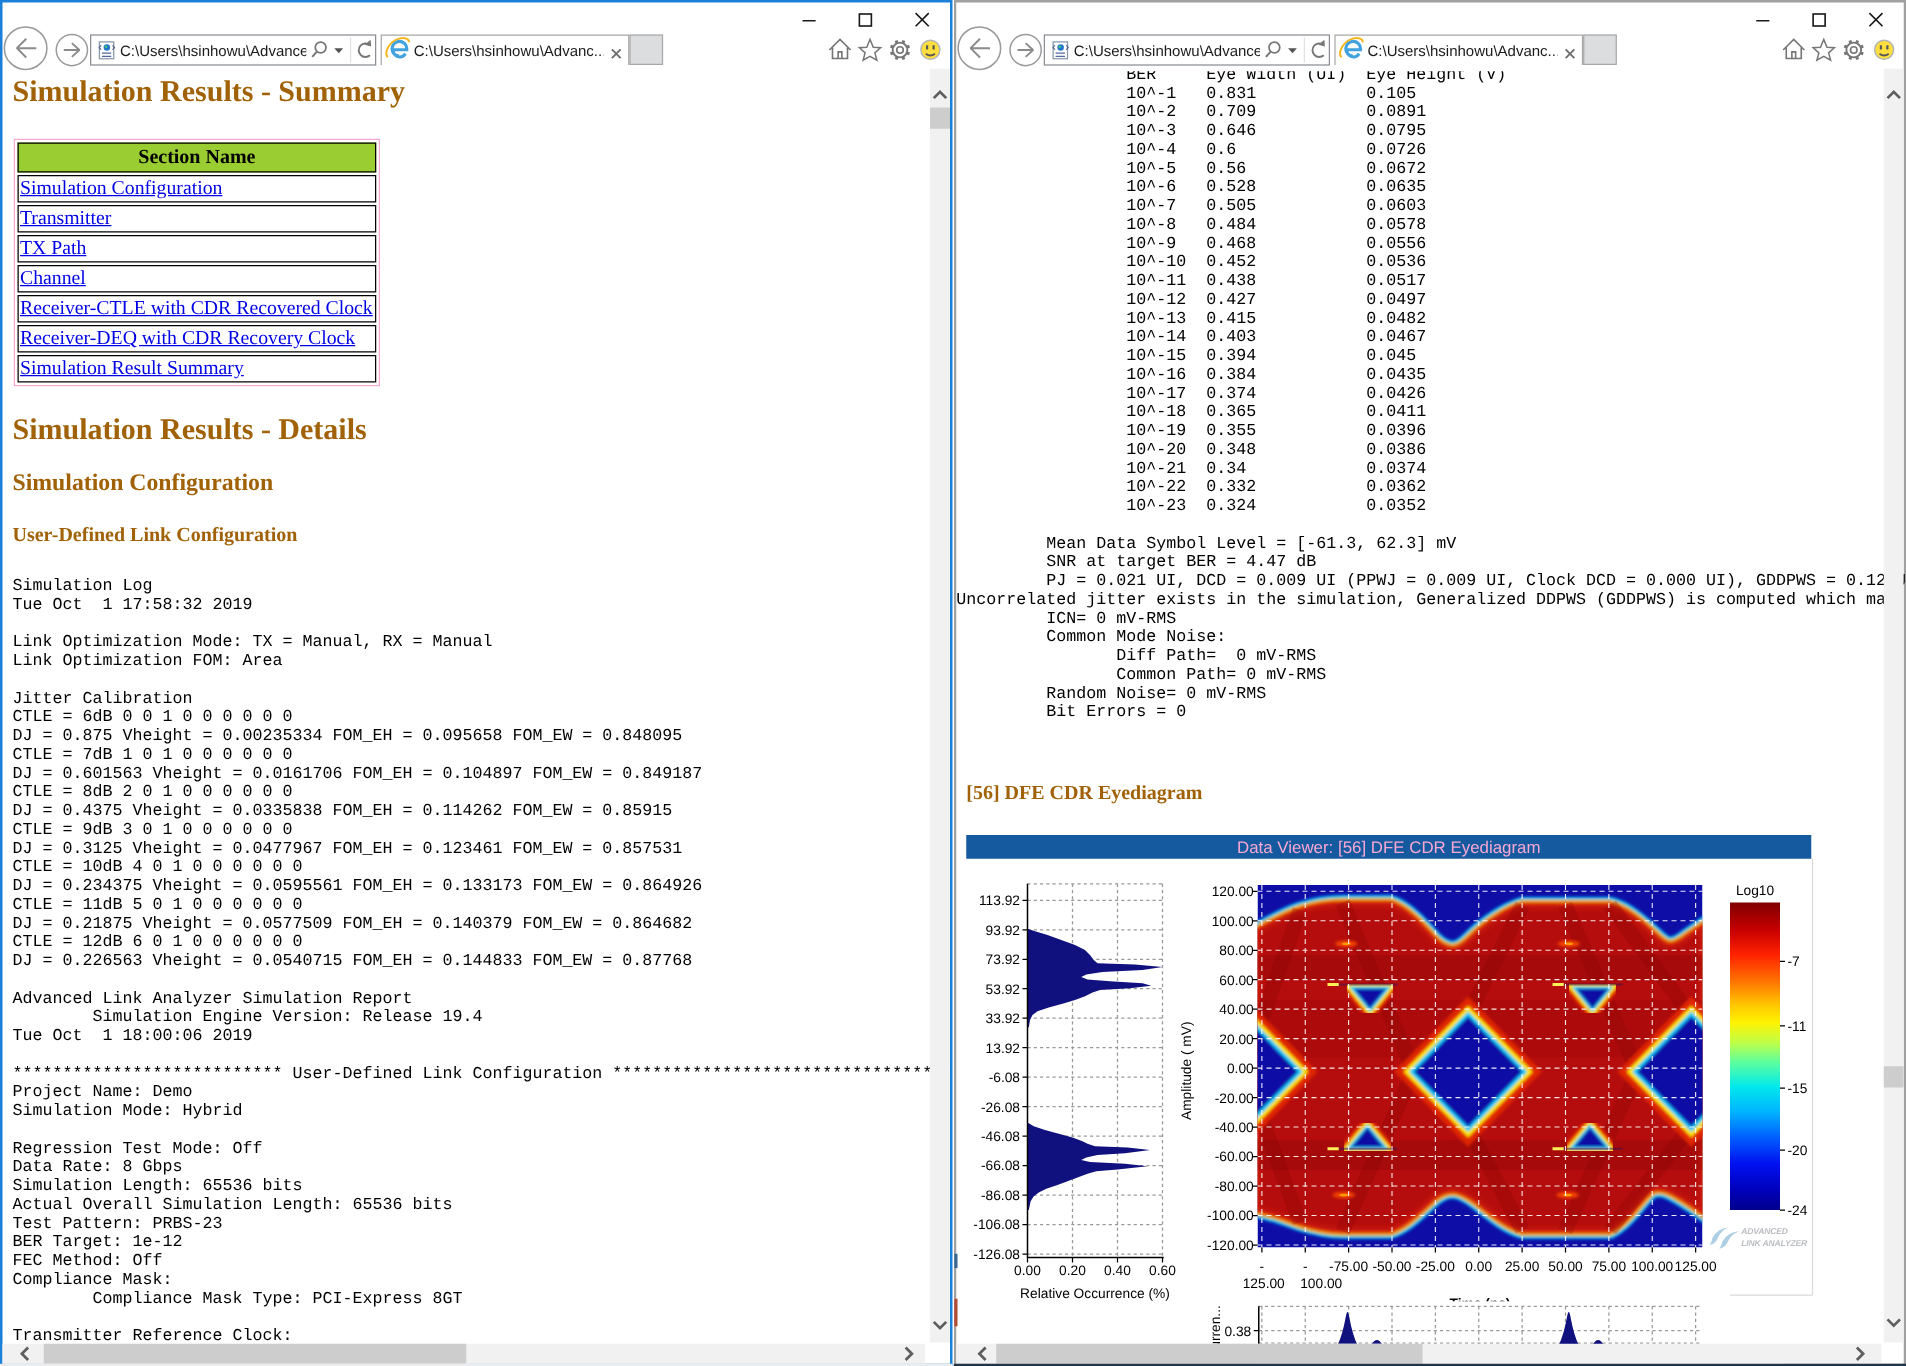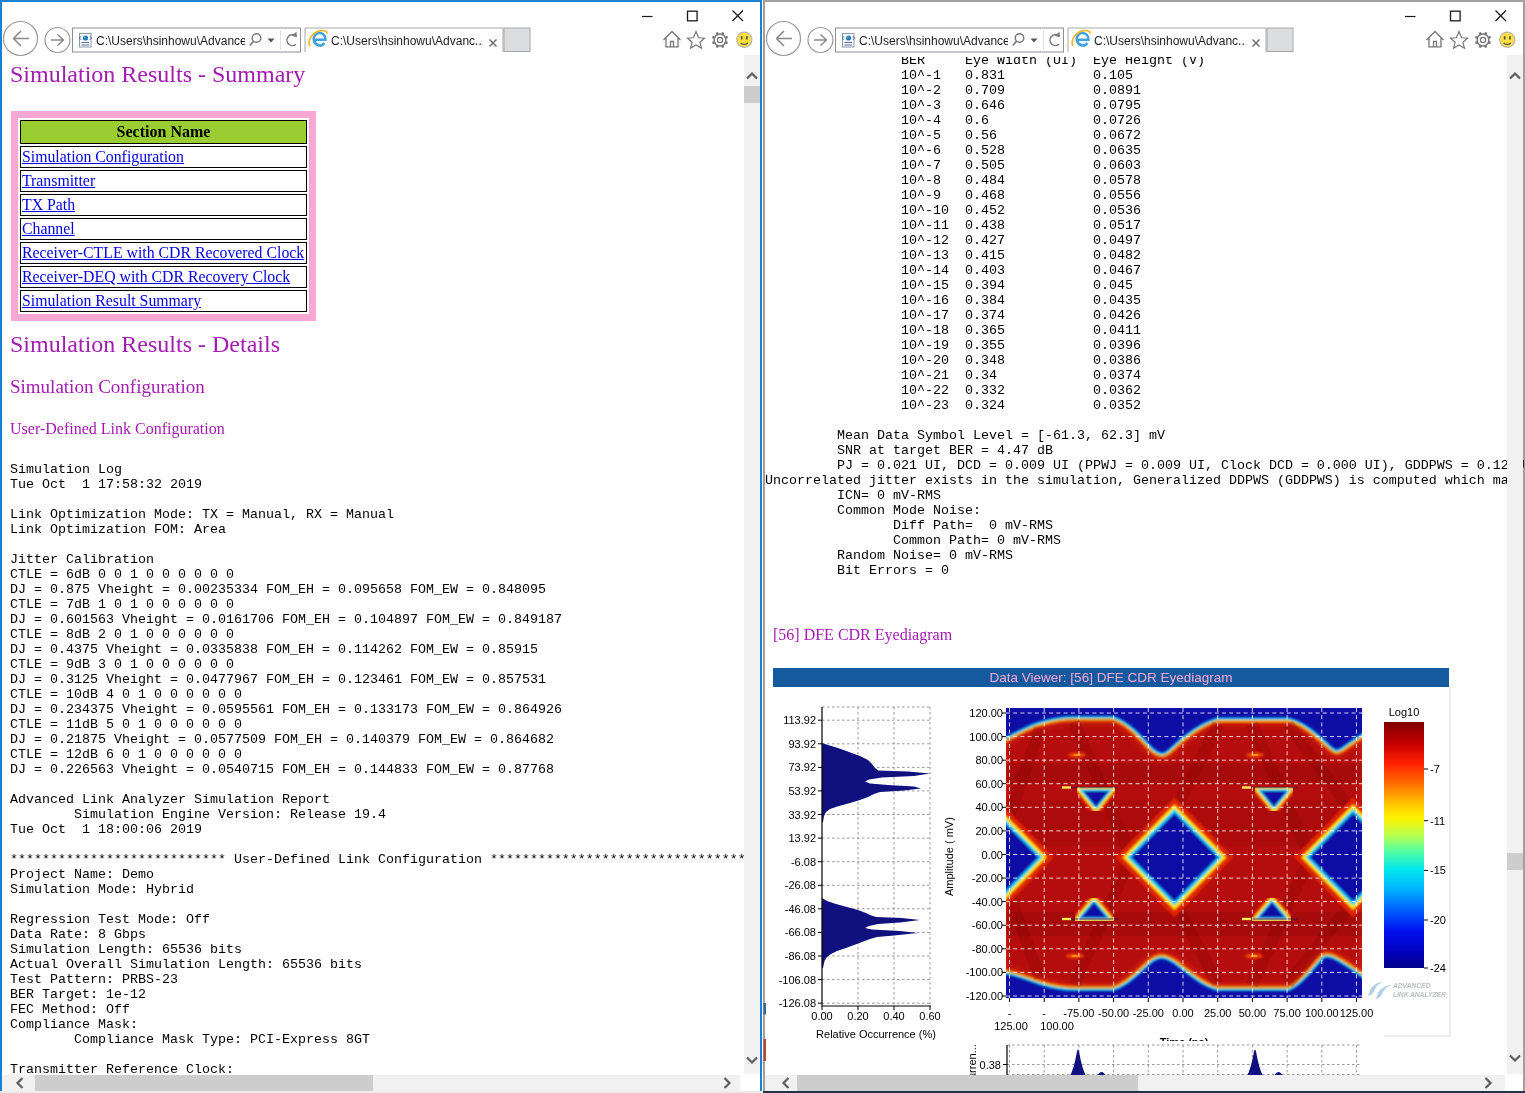--- a/index.html
+++ b/index.html
@@ -3,23 +3,23 @@
 <meta charset="utf-8">
 <style>
   html,body{margin:0;padding:0;}
   body{width:1525px;height:1093px;position:relative;overflow:hidden;background:#fff;
        font-family:"Liberation Sans",sans-serif;}
   .win{position:absolute;top:0;width:762px;height:1093px;background:#fff;}
   #w1{left:0;box-shadow:inset 0 0 0 2px #1a80d8;}
   #w2{left:763px;box-shadow:inset 0 0 0 2px #a0a0a0;}
   .chromesvg{position:absolute;left:0;top:0;}
   .uitxt{position:absolute;font-size:12px;color:#1b1b1b;white-space:nowrap;overflow:hidden;}
-  h1.pg{position:absolute;font-family:"Liberation Serif",serif;font-weight:normal;font-size:24px;margin:0;color:#a21caf;white-space:nowrap;text-align:center;}
+  h1.pg{position:absolute;font-family:"Liberation Serif",serif;font-weight:bold;font-size:24px;margin:0;color:#a16207;white-space:nowrap;text-align:center;}
   .pre{position:absolute;font-family:"Liberation Mono",monospace;font-size:13.33px;line-height:15px;white-space:pre;margin:0;color:#000;}
-  table.toc{position:absolute;left:11px;top:111px;border-collapse:separate;border-spacing:2px;border:7px solid #f9a8d4;}
+  table.toc{position:absolute;left:11px;top:111px;border-collapse:separate;border-spacing:2px;border:1px solid #f9a8d4;}
   table.toc td,table.toc th{border:1px solid #000;font-family:"Liberation Serif",serif;font-size:15.8px;padding:0px 1px;height:22px;box-sizing:border-box;white-space:nowrap;}
   table.toc th{background:#9acd32;width:287px;height:24px;text-align:center;font-weight:bold;font-size:16px;}
   table.toc a{color:#0000e6;text-decoration:underline;}
   .banner{position:absolute;background:#15599e;color:#f9a8d4;text-align:center;font-size:13.5px;line-height:19.5px;height:19.5px;}
   svg text{font-family:"Liberation Sans",sans-serif;}
 </style>
 </head>
 <body>
 
 <div class="win" id="w1">

